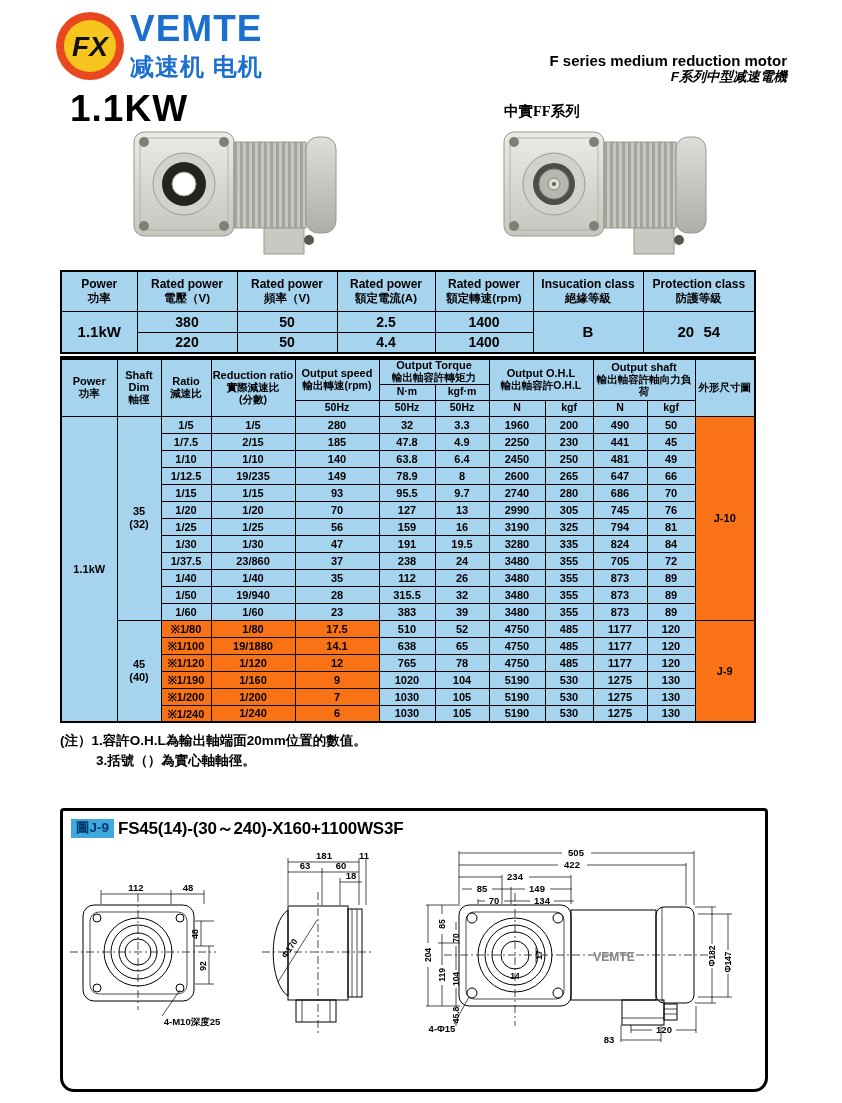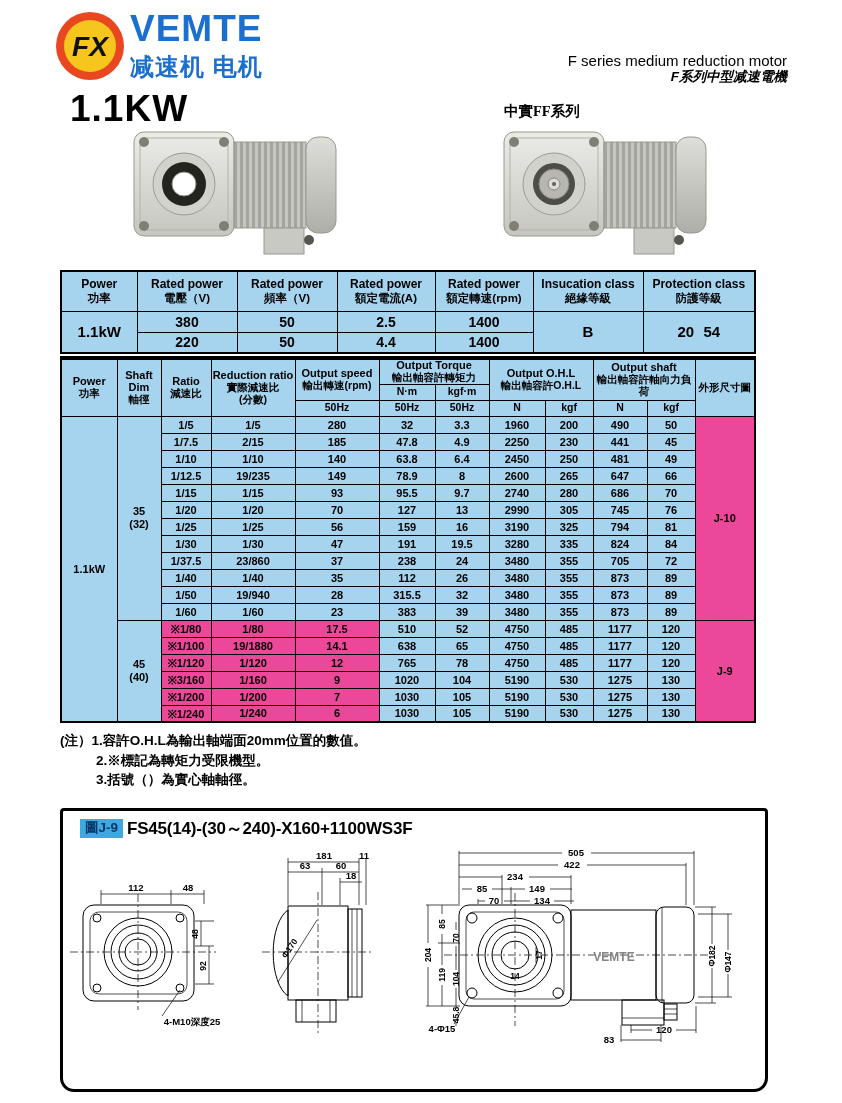--- a/index.html
+++ b/index.html
@@ -6,55 +6,55 @@
   *{box-sizing:border-box;}
   body{margin:0;background:#fff;font-family:"Liberation Sans",sans-serif;color:#000;}
   .page{position:relative;width:842px;height:1103px;background:#fff;overflow:hidden;}
 
   
   .logo{position:absolute;left:54px;top:10px;width:72px;height:72px;}
   .brand{position:absolute;left:130px;top:10px;line-height:1;}
   .brand-name{font-size:37px;font-weight:bold;color:var(--accent);letter-spacing:1px;}
   .brand-sub{font-size:24px;font-weight:bold;color:var(--accent);margin-top:8px;letter-spacing:1px;}
   .right-titles{position:absolute;right:55px;top:52px;text-align:right;line-height:1.15;}
-  .rt-en{font-size:15px;font-weight:normal;}
+  .rt-en{font-size:15px;font-weight:bold;}
   .rt-cn{font-size:13.5px;font-weight:bold;font-style:italic;}
   .kw{position:absolute;left:70px;top:88px;font-size:37px;font-weight:bold;letter-spacing:1px;}
   .cap{position:absolute;top:102px;font-size:14.5px;font-weight:bold;}
   .cap-left{left:224px;margin-top:48px;} .cap-right{left:504px;font-family:Liberation Serif, serif;}
   .photo{position:absolute;top:126px;width:215px;height:138px;}
   .photo-left{left:126px;} .photo-right{left:496px;}
 
   
   table{border-collapse:collapse;table-layout:fixed;position:absolute;left:60px;}
   .t1{top:270px;width:694px;border:2px solid var(--line);}
   .t2{top:356px;width:694px;border:2px solid var(--line);border-top:4px solid var(--line);}
   th,td{border:1px solid var(--line);text-align:center;vertical-align:middle;padding:0 1px;overflow:hidden;}
-  .c-blue{background:var(--blue);} .c-white{background:#ec4899;}
+  .c-blue{background:var(--blue);} .c-white{background:#f97316;}
   .t1 th{background:var(--blue);font-size:12px;font-weight:bold;line-height:1.15;height:40px;}
   .t1 td{background:var(--blue);font-size:14px;font-weight:bold;height:21px;}
   .t1 .big{font-size:15px;}
   .hdr-cn{font-size:11.5px;}
   .t2 th{background:var(--blue);font-weight:bold;line-height:1.08;}
   .t2 .h-en{font-size:11px;} .t2 .h-cn{font-size:10.5px;}
   .t2 .r1{height:26px;} .t2 .r2{height:16px;font-size:10.5px;} .t2 .r3{height:16px;font-size:10.5px;}
   .t2 td{font-size:11px;font-weight:bold;height:17px;}
   .power-cell{font-size:14px;font-weight:bold;}
   .shaft-cell{font-size:13px;font-weight:bold;line-height:1.2;}
   .dimref-cell{font-size:13.5px;font-weight:bold;}
   .prot span{display:inline-block;min-width:26px;}
 
   
   .notes{position:absolute;left:60px;top:731px;font-size:13.5px;font-weight:bold;line-height:1.45;}
   .notes .ind{padding-left:36px;}
 
   
   .dbox{position:absolute;left:60px;top:808px;width:708px;height:284px;border:3px solid var(--line);border-radius:4px 4px 14px 14px;background:#fff;}
   .d-title{position:absolute;left:8px;top:6px;display:flex;align-items:center;gap:4px;}
-  .chip{background:var(--chip);color:#00386b;font-size:13.5px;font-weight:bold;padding:2px 5px;line-height:1.1;margin-left:9px;}
+  .chip{background:var(--chip);color:#00386b;font-size:13.5px;font-weight:bold;padding:2px 5px;line-height:1.1;}
   .d-name{font-size:17px;font-weight:bold;letter-spacing:-0.2px;}
   .draw{position:absolute;left:1px;top:37px;width:702px;height:246px;}
 
   svg text.dim{font-size:9.5px;font-weight:bold;fill:#000;text-anchor:middle;}
   svg text.dims{font-size:8.5px;font-weight:bold;fill:#000;text-anchor:middle;}
   svg .ln{stroke:#000;stroke-width:1;fill:none;}
   svg .thin{stroke:#000;stroke-width:0.7;fill:none;}
   svg .dash{stroke:#000;stroke-width:0.7;fill:none;stroke-dasharray:8 3 2 3;}
 </style>
 </head>
@@ -438,21 +438,21 @@
           <td class="c-white">1/120</td>
           <td class="c-white">12</td>
           <td class="c-blue">765</td>
           <td class="c-blue">78</td>
           <td class="c-blue">4750</td>
           <td class="c-blue">485</td>
           <td class="c-blue">1177</td>
           <td class="c-blue">120</td>
         </tr>
         <tr>
-          <td class="c-white">※3/160</td>
+          <td class="c-white">※1/190</td>
           <td class="c-white">1/160</td>
           <td class="c-white">9</td>
           <td class="c-blue">1020</td>
           <td class="c-blue">104</td>
           <td class="c-blue">5190</td>
           <td class="c-blue">530</td>
           <td class="c-blue">1275</td>
           <td class="c-blue">130</td>
         </tr>
         <tr>
@@ -475,21 +475,20 @@
           <td class="c-blue">5190</td>
           <td class="c-blue">530</td>
           <td class="c-blue">1275</td>
           <td class="c-blue">130</td>
         </tr>
       </tbody>
   </table>
 
   <div class="notes">
     <div>(注）1.容許O.H.L為輸出軸端面20mm位置的數值。</div>
-    <div class="ind">2.※標記為轉矩力受限機型。</div>
     <div class="ind">3.括號（）為實心軸軸徑。</div>
   </div>
 
   <div class="dbox">
     <div class="d-title">
       <span class="chip">圖J-9</span>
       <span class="d-name">FS45(14)-(30～240)-X160+1100WS3F</span>
     </div>
     <svg class="draw" viewBox="0 0 702 246">
 

